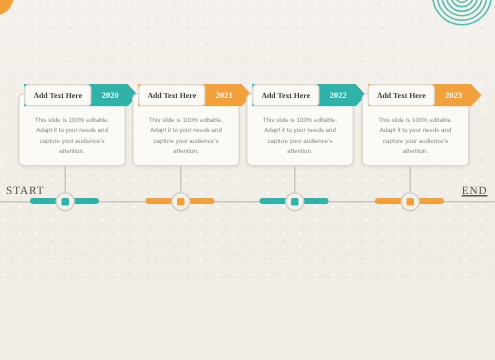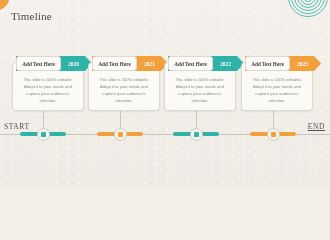--- a/index.html
+++ b/index.html
@@ -150,21 +150,20 @@
   <div class="corner-orange"></div>
   <div class="corner-arcs" id="arcs">
       <i style="width: 10px; height: 10px; right: 19px; top: 5px;"></i>
       <i style="width: 16px; height: 16px; right: 16px; top: 2px;"></i>
       <i style="width: 22px; height: 22px; right: 13px; top: -1px;"></i>
       <i style="width: 28px; height: 28px; right: 10px; top: -4px;"></i>
       <i style="width: 34px; height: 34px; right: 7px; top: -7px;"></i>
       <i style="width: 40px; height: 40px; right: 4px; top: -10px;"></i>
     </div>
 
-  <div class="page-title">Timeline</div>
 
   <div class="axis"></div>
 
   <div class="label-start">START</div>
   <div class="label-end">END</div>
 
   <div id="stage">
       <div class="axis-seg" style="left: 20px; width: 46px; background: rgb(47, 179, 168);"></div>
       <div class="stem" style="left: 43px; top: 111px; height: 23px;"></div>
       <div class="node" style="left: 43px;">

